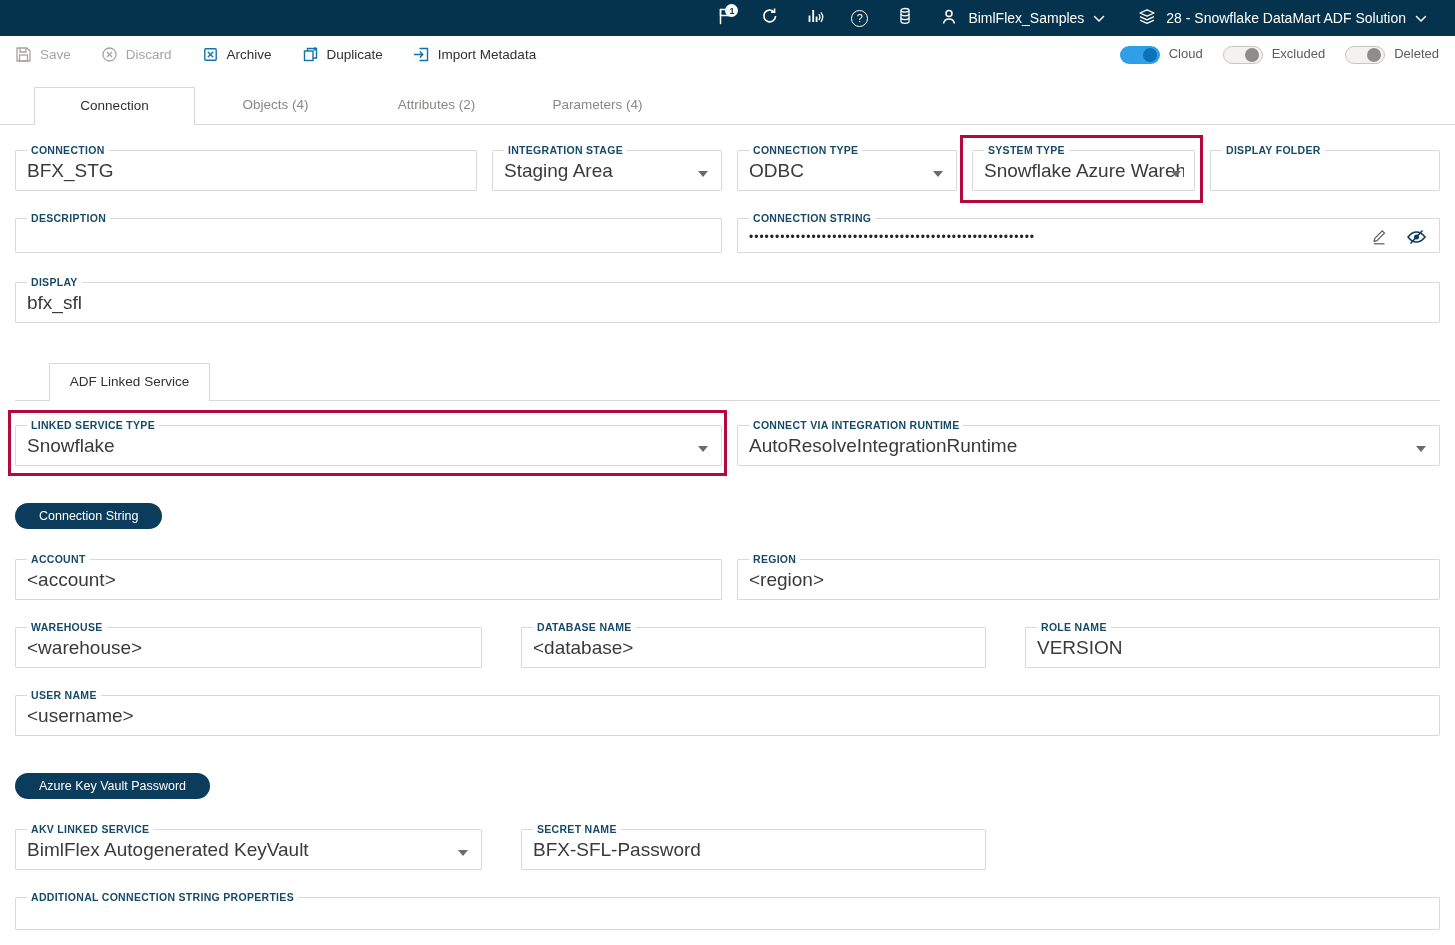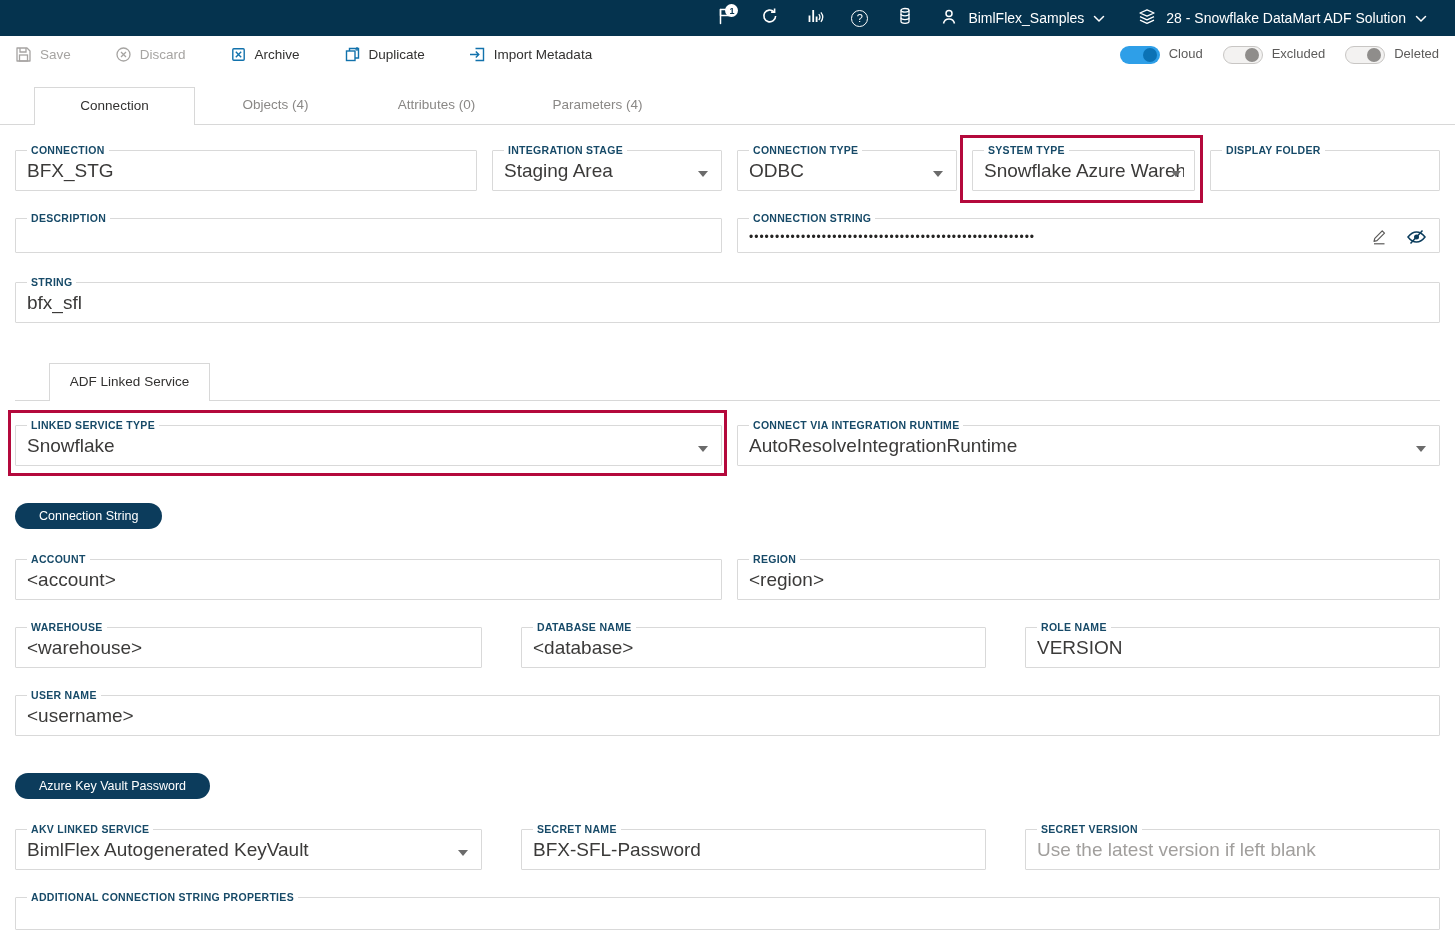--- a/index.html
+++ b/index.html
@@ -15,21 +15,21 @@
               background:#fff; color:#05334e; font-size:9px; font-weight:bold;
               display:flex; align-items:center; justify-content:center; }
   .help-circle { width:17px; height:17px; border:1.5px solid #fff; border-radius:50%;
                  display:flex; align-items:center; justify-content:center; font-size:11px; }
   .tb-menu { display:flex; align-items:center; gap:9px; height:28px; padding:0 12px; cursor:pointer;
              font-size:14px; white-space:nowrap; }
   .tb-menu.project { margin-left:8px; }
 
   
   .toolbar { height:37px; background:#fff; display:flex; align-items:center; padding:0 16px 0 15px; }
-  .tool-left { display:flex; align-items:flex-start; gap:44px; }
+  .tool-left { display:flex; align-items:flex-start; gap:30px; }
   .toolbtn { display:flex; align-items:center; gap:8px; background:none; border:none; font-size:13.5px;
              font-family:inherit; color:#323130; cursor:pointer; }
   .toolbtn .ticon { color:#1272ac; display:flex; }
   .toolbtn.disabled { color:#a6a4a2; cursor:default; }
   .toolbtn.disabled .ticon { color:#a6a4a2; }
   .tool-right { margin-left:auto; display:flex; align-items:center; gap:20px; }
   .toggle-group { display:flex; gap:9px; cursor:pointer; }
   .toggle { width:40px; height:18px; border-radius:10px; position:relative; }
   .toggle.on  { background:#2e9fe8; }
   .toggle.on .knob  { background:#0b72b5; }
@@ -225,21 +225,21 @@
           <span class="knob"></span>
         </span>
       <span class="toggle-label">Deleted</span>
     </div>
   </div>
 </div>
 
 <div class="tabbar main-tabs">
   <div class="tab active">Connection</div>
   <div class="tab">Objects (4)</div>
-  <div class="tab">Attributes (0)</div>
+  <div class="tab">Attributes (2)</div>
   <div class="tab">Parameters (4)</div>
 </div>
 
 <div class="content">
 
   
   <div class="row row-1">
     <fieldset class="field">
       <legend>CONNECTION</legend>
       <div class="fval">BFX_STG</div>
@@ -291,21 +291,21 @@
               <path d="M4.5 15.5l12-13" stroke="#0b3c5c" stroke-width="1.5"></path>
             </svg>
         </span>
       </span>
     </fieldset>
   </div>
 
   
   <div class="row row-full">
     <fieldset class="field">
-      <legend>STRING</legend>
+      <legend>DISPLAY</legend>
       <div class="fval">bfx_sfl</div>
     </fieldset>
   </div>
 
   
   <div class="tabbar sub-tabs">
     <div class="tab active">ADF Linked Service</div>
   </div>
 
   
@@ -367,24 +367,20 @@
   <div class="row row-3col after-pill">
     <fieldset class="field">
       <legend>AKV LINKED SERVICE</legend>
       <div class="fval">BimlFlex Autogenerated KeyVault</div>
       <span class="caret"></span>
     </fieldset>
     <fieldset class="field">
       <legend>SECRET NAME</legend>
       <div class="fval">BFX-SFL-Password</div>
     </fieldset>
-    <fieldset class="field">
-      <legend>SECRET VERSION</legend>
-      <div class="fval muted">Use the latest version if left blank</div>
-    </fieldset>
   </div>
 
   <div class="row row-full" style="margin-top:22px;">
     <fieldset class="field">
       <legend>ADDITIONAL CONNECTION STRING PROPERTIES</legend>
       <div class="fval"></div>
     </fieldset>
   </div>
 
 </div>

